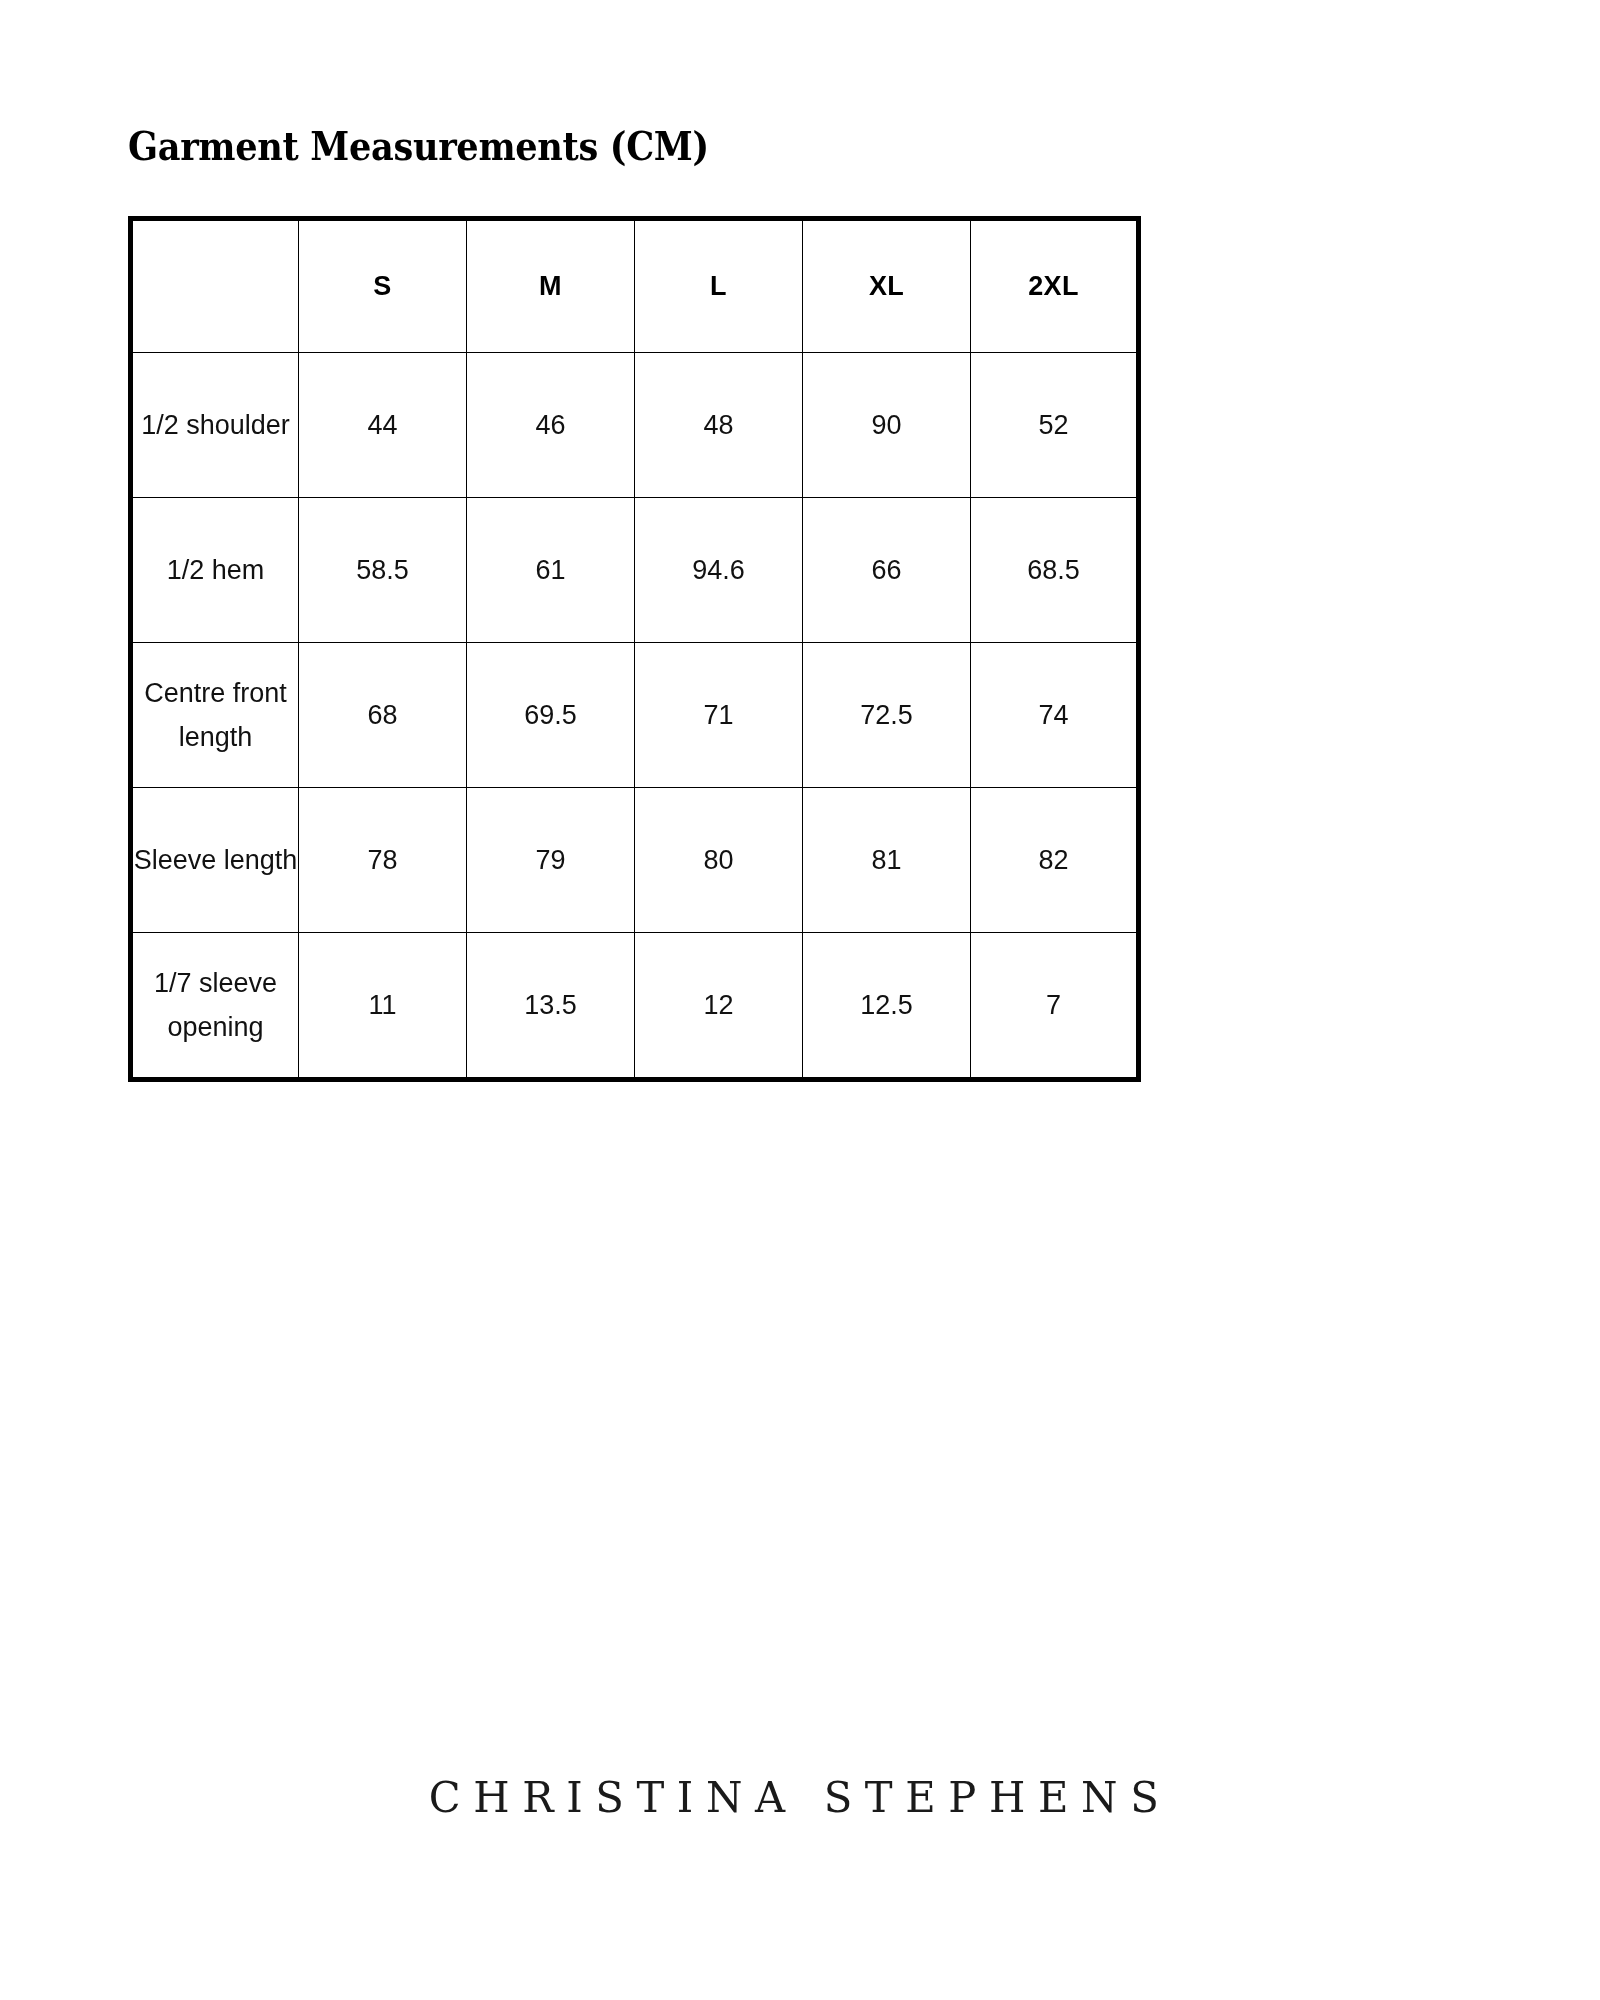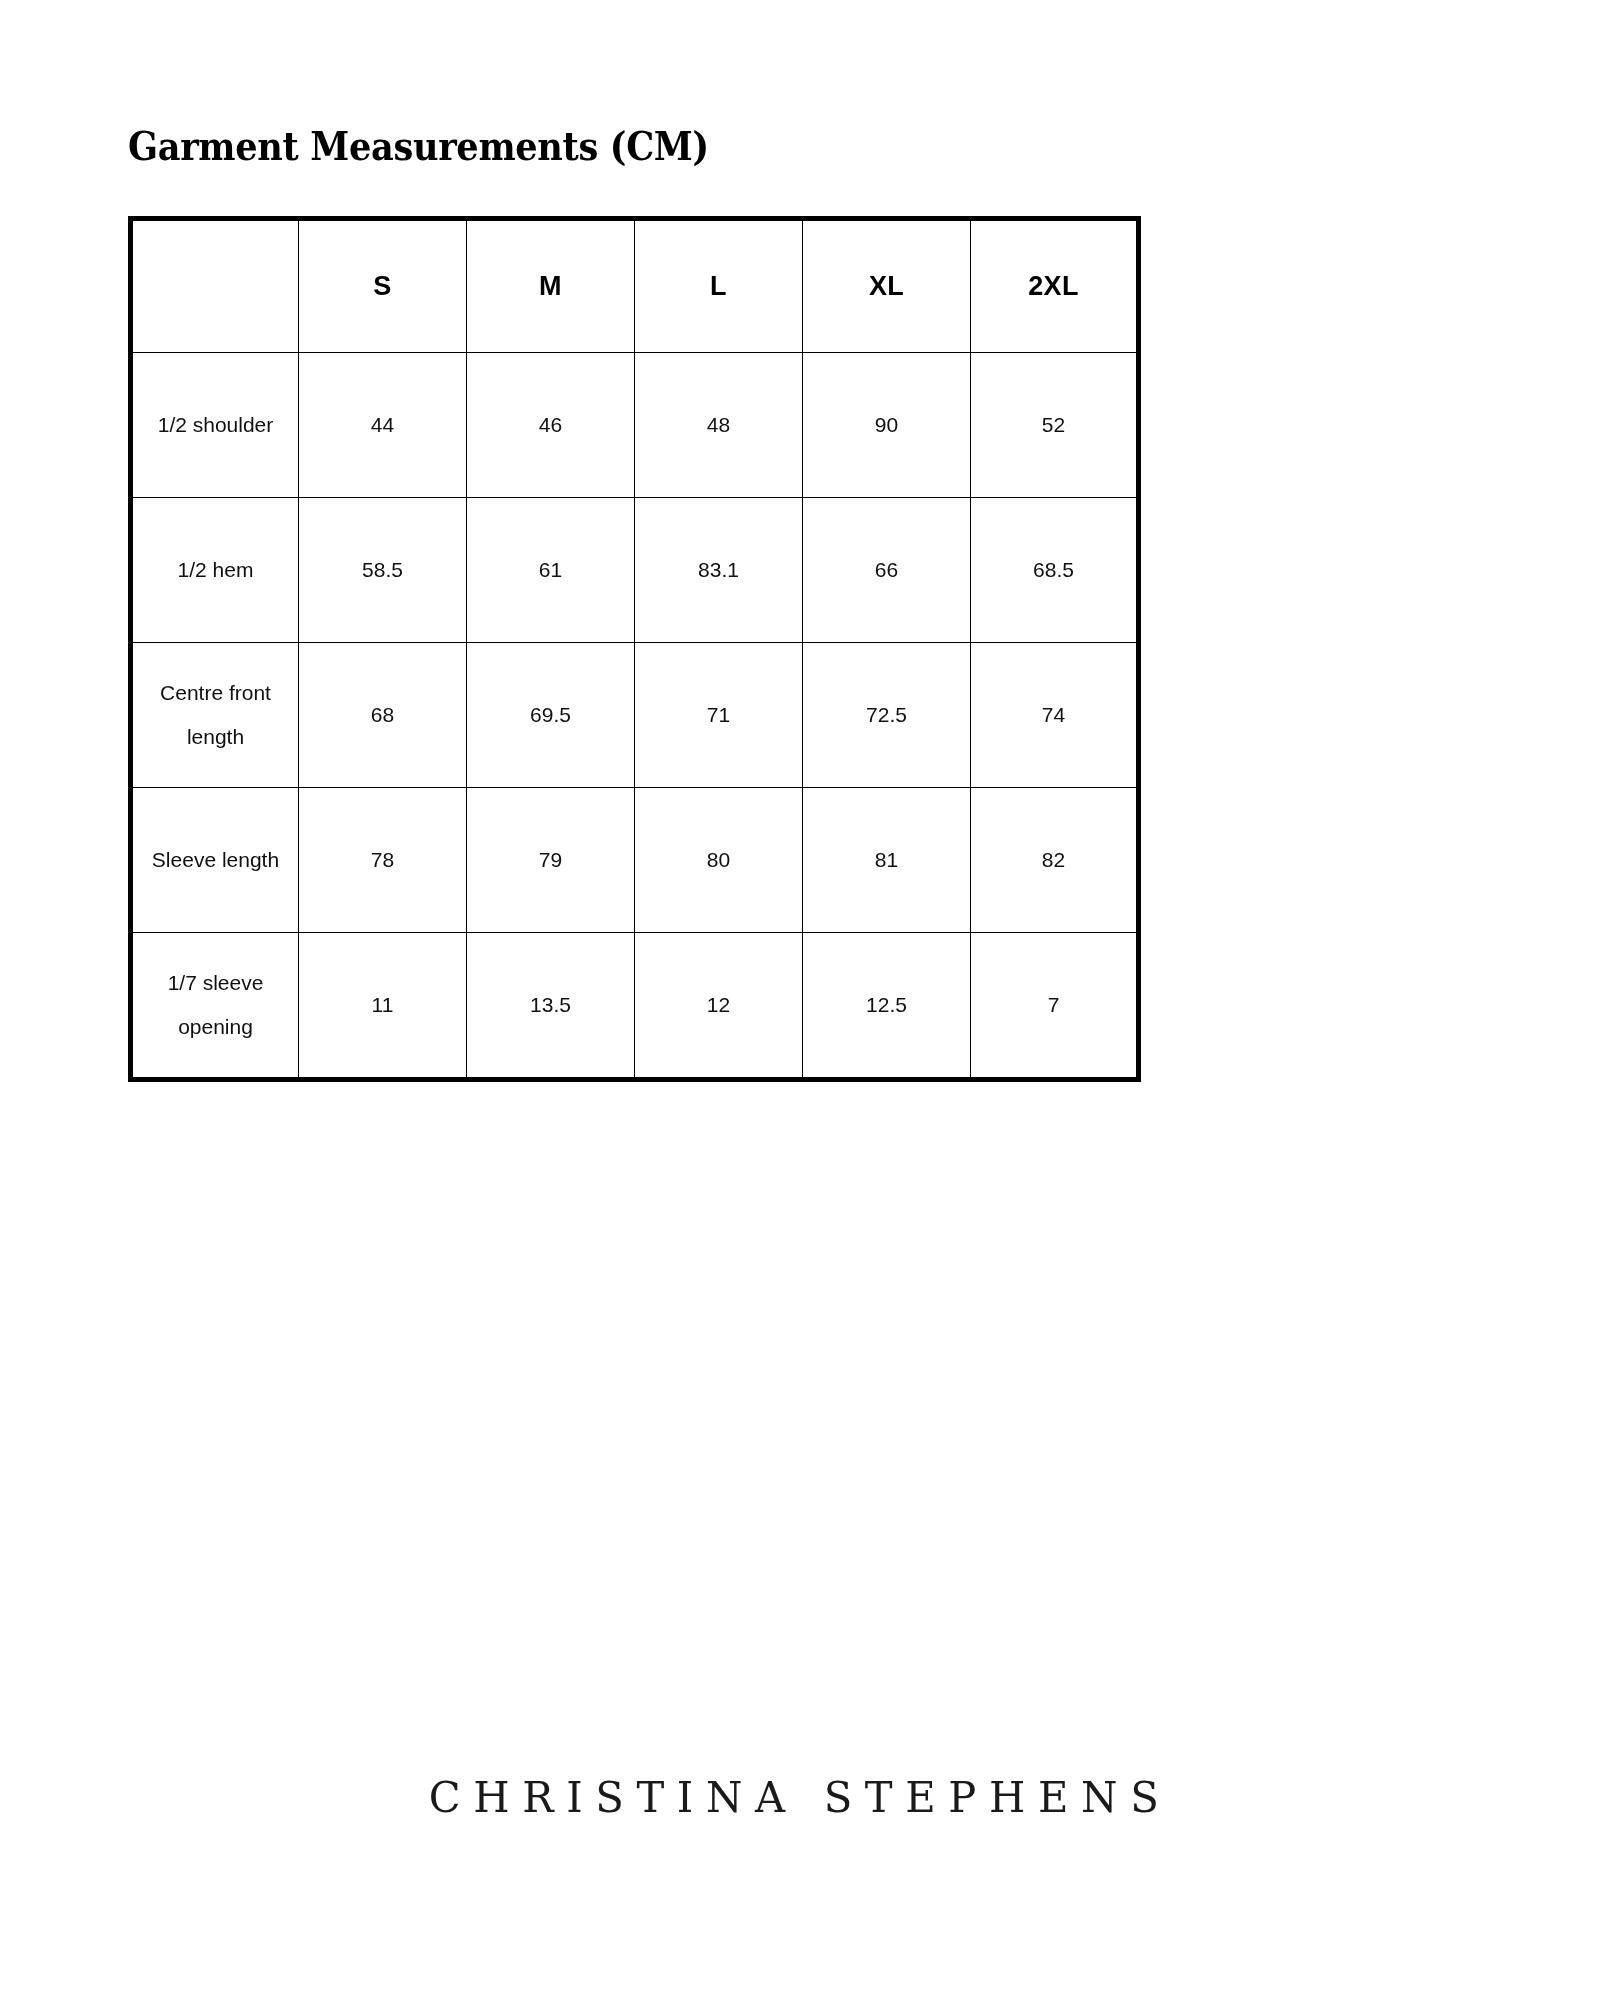--- a/index.html
+++ b/index.html
@@ -75,21 +75,21 @@
     font-size: 27px;
     color: #000000;
     letter-spacing: 0.3px;
   }
   tr.head-row th.corner { }
 
   
   tr.body-row td {
     height: 144px;
     font-weight: normal;
-    font-size: 21px;
+    font-size: 27px;
     color: #111111;
     line-height: 44px;
   }
 
   td.rowlabel {
     font-size: 27px;
     line-height: 44px;
     padding: 0 8px;
   }
   td.rowlabel .wrap2 {
@@ -151,21 +151,21 @@
           <td class="value">44</td>
           <td class="value">46</td>
           <td class="value">48</td>
           <td class="value">90</td>
           <td class="value">52</td>
         </tr>
         <tr class="body-row">
           <td class="rowlabel">1/2 hem</td>
           <td class="value">58.5</td>
           <td class="value">61</td>
-          <td class="value">83.1</td>
+          <td class="value">94.6</td>
           <td class="value">66</td>
           <td class="value">68.5</td>
         </tr>
         <tr class="body-row">
           <td class="rowlabel">
               <span class="wrap2">Centre front length</span>
             </td>
           <td class="value">68</td>
           <td class="value">69.5</td>
           <td class="value">71</td>

